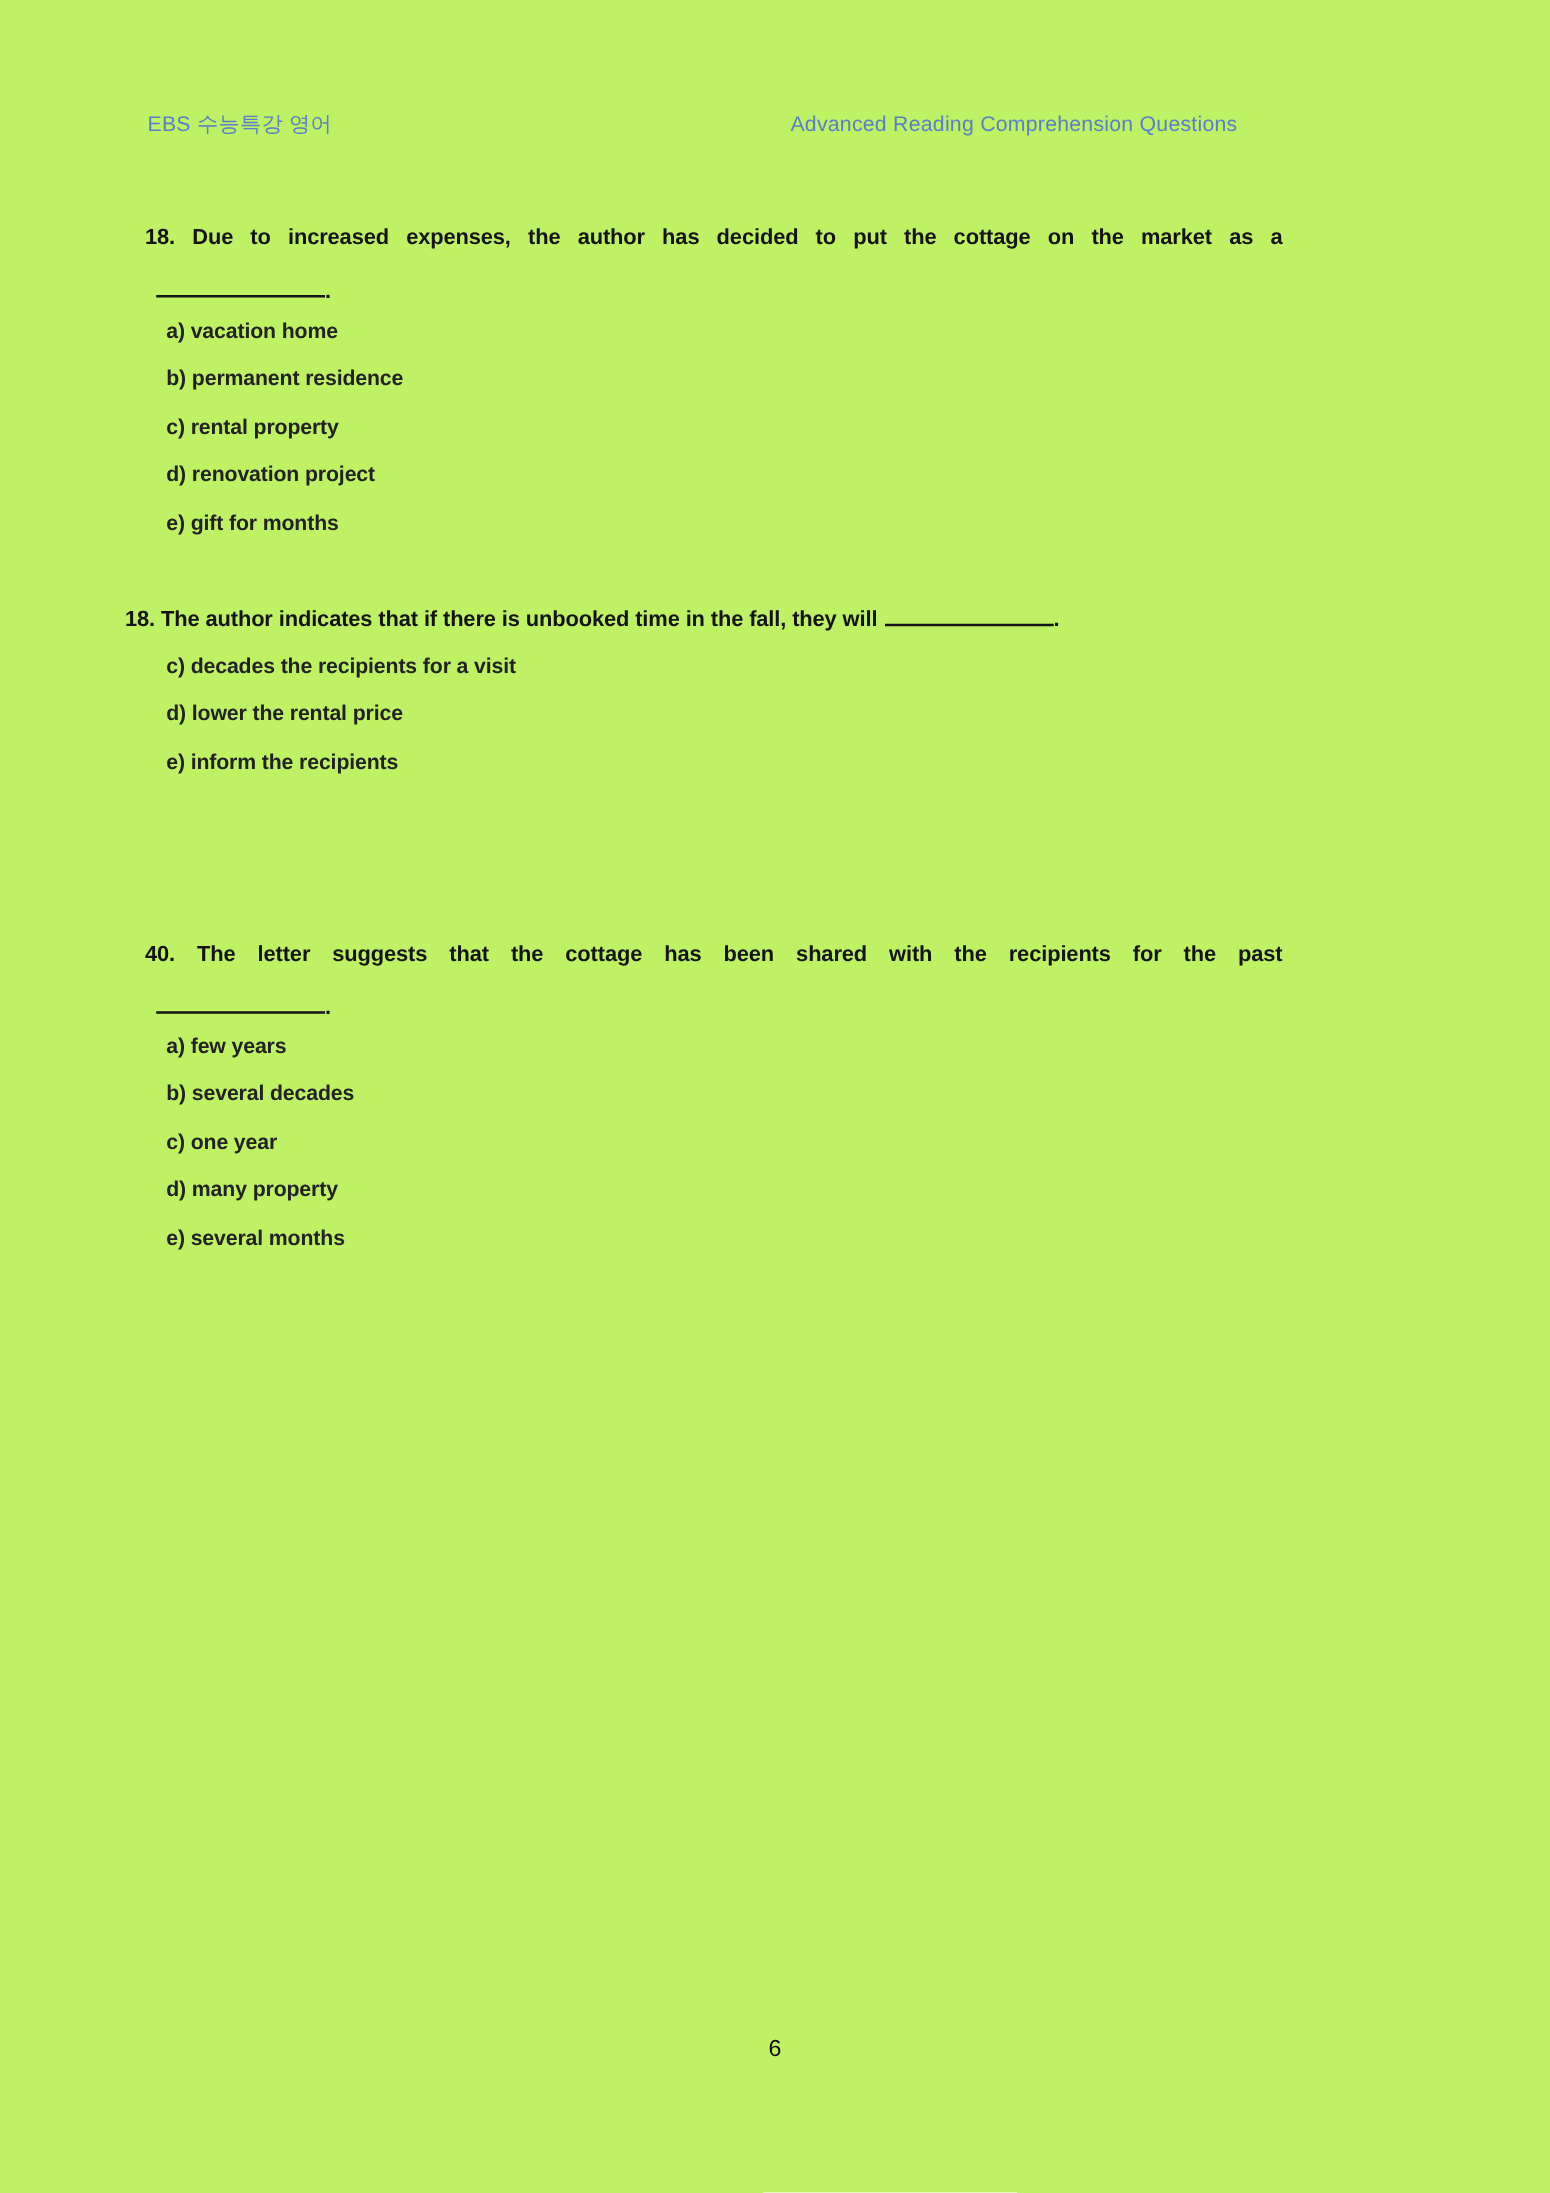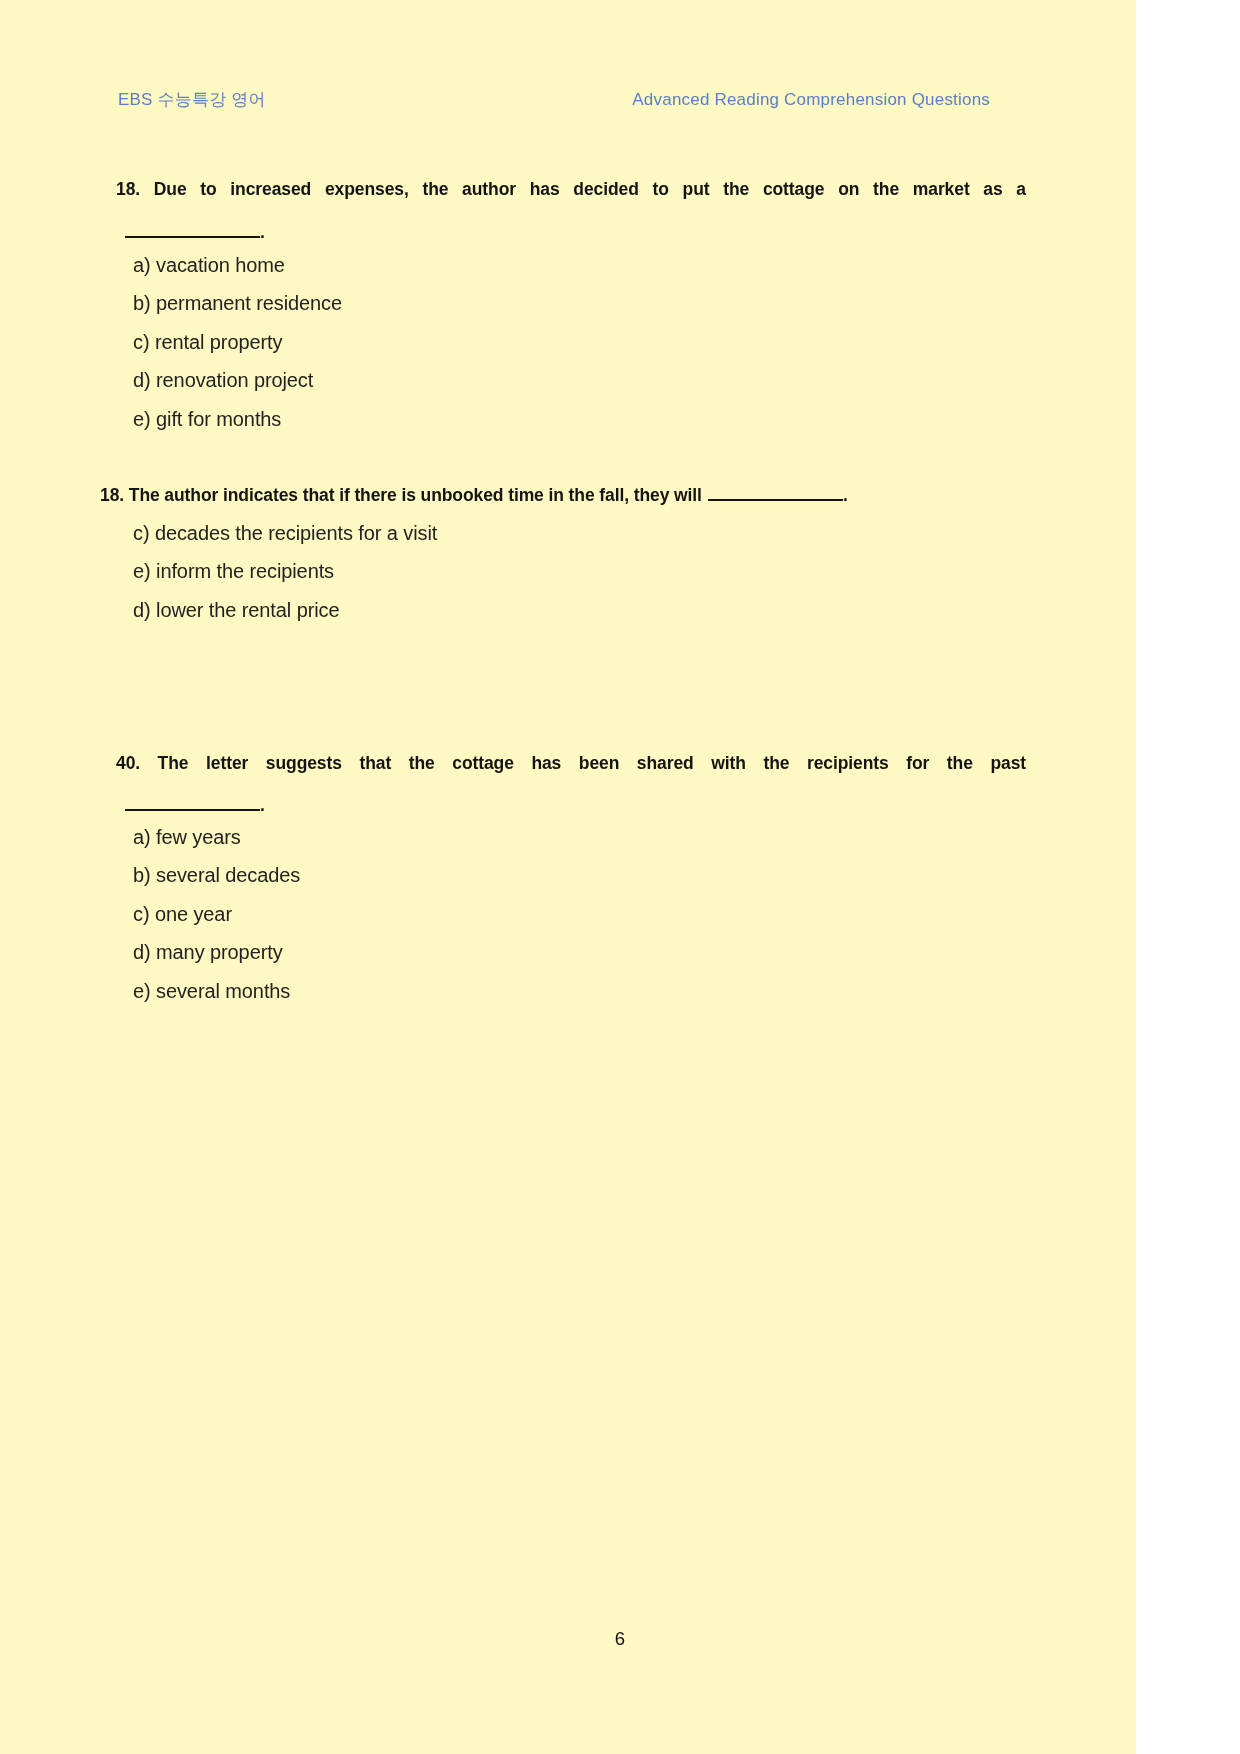--- a/index.html
+++ b/index.html
@@ -1,20 +1,20 @@
 <!DOCTYPE html>
 <html><head>
 <meta charset="utf-8">
 <style>
   * { margin:0; padding:0; box-sizing:border-box; }
   html,body { background:#ffffff; }
   .page {
     position:relative;
-    width:1136px; height:1754px;
-    background:#fef9c3;
+    width:1240px; height:1754px;
+    background:#bef264;
     font-family:"Liberation Sans","DejaVu Sans",sans-serif;
     color:#1c1c1c;
     overflow:hidden;
   }
   .hdr {
     position:absolute; top:88px; left:118px; width:872px;
     display:flex; justify-content:space-between; align-items:baseline;
     color:#5b7ec8; font-size:17px; letter-spacing:0.2px;
   }
   .q-line1 {
@@ -33,21 +33,21 @@
     font-size:17.5px; font-weight:bold; color:#141414; line-height:22px;
   }
   .blank {
     display:inline-block; width:135px; height:13px;
     border-bottom:2.5px solid #151515;
   }
   .blank.mid { margin-left:6px; }
   .opts { position:absolute; left:133px; }
   .opt {
     height:38.4px; line-height:38.4px;
-    font-size:20px; font-weight:normal; color:#222222;
+    font-size:17px; font-weight:bold; color:#222222;
     letter-spacing:-0.1px; white-space:nowrap;
   }
   .pageno {
     position:absolute; left:0; top:1628px; width:1240px;
     text-align:center; font-size:18.5px; color:#111111;
   }
 </style>
 </head>
 <body>
 
@@ -71,22 +71,22 @@
       <div class="opt">e) gift for months</div>
     </div>
   </div>
 
   <div>
     <div class="q-line-left" style="top:484px">
       <span>18. The author indicates that if there is unbooked time in the fall, they will</span><span class="blank mid"></span><span>.</span>
     </div>
     <div class="opts" style="top:514px">
       <div class="opt">c) decades the recipients for a visit</div>
+      <div class="opt">d) lower the rental price</div>
       <div class="opt">e) inform the recipients</div>
-      <div class="opt">d) lower the rental price</div>
     </div>
   </div>
 
   <div>
     <div class="q-line1" style="top:752px">40. The letter suggests that the cottage has been shared with the recipients for the past</div>
     <div class="q-blankline" style="top:794px">
       <span class="blank"></span><span>.</span>
     </div>
     <div class="opts" style="top:818px">
       <div class="opt">a) few years</div>

